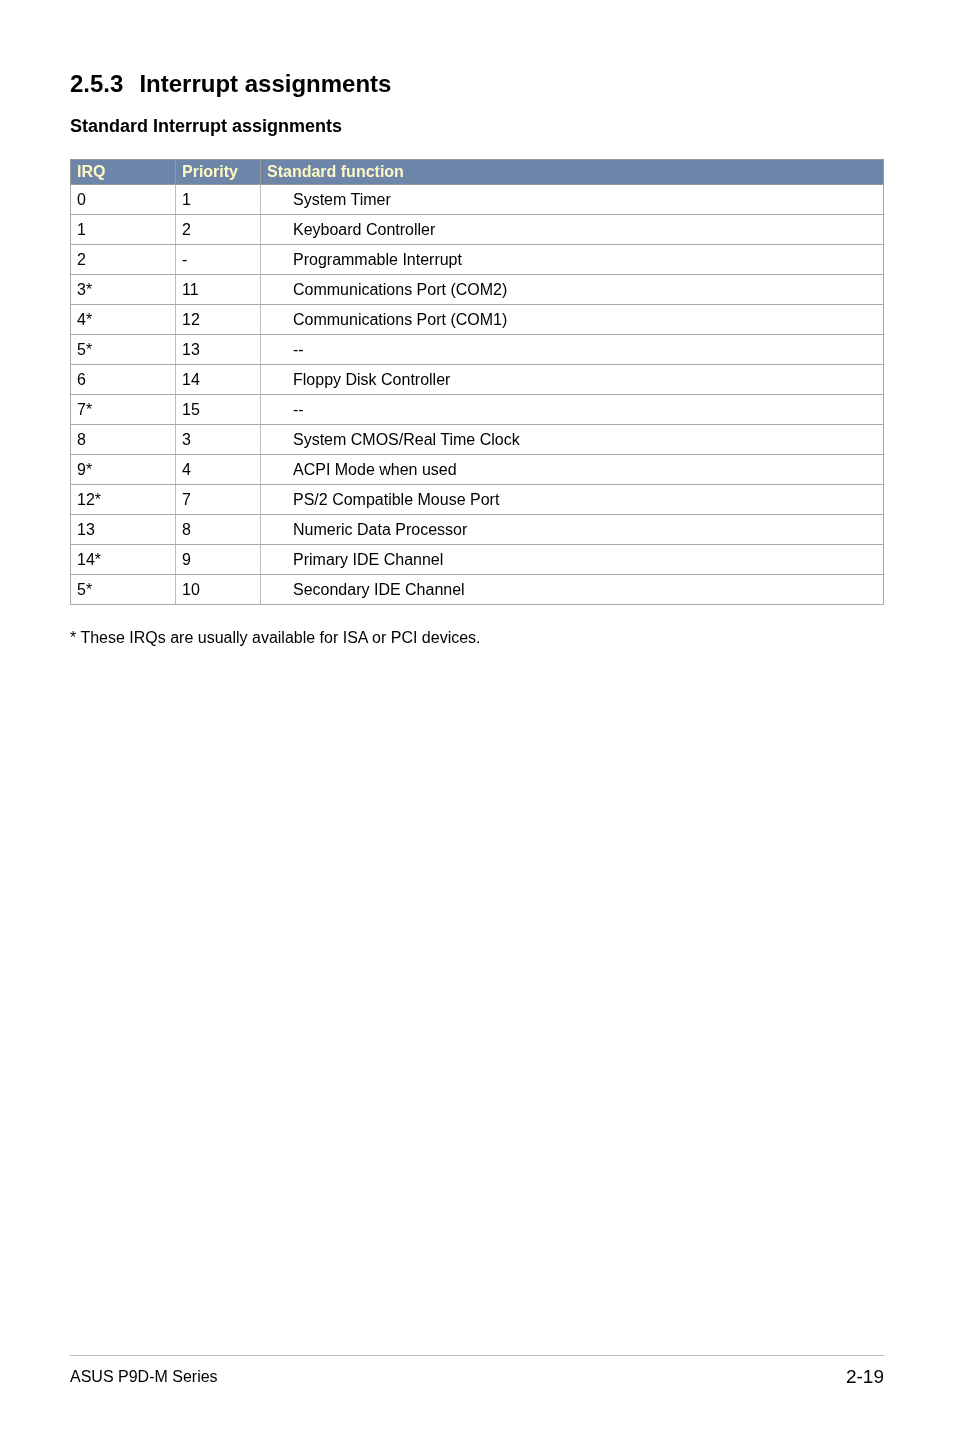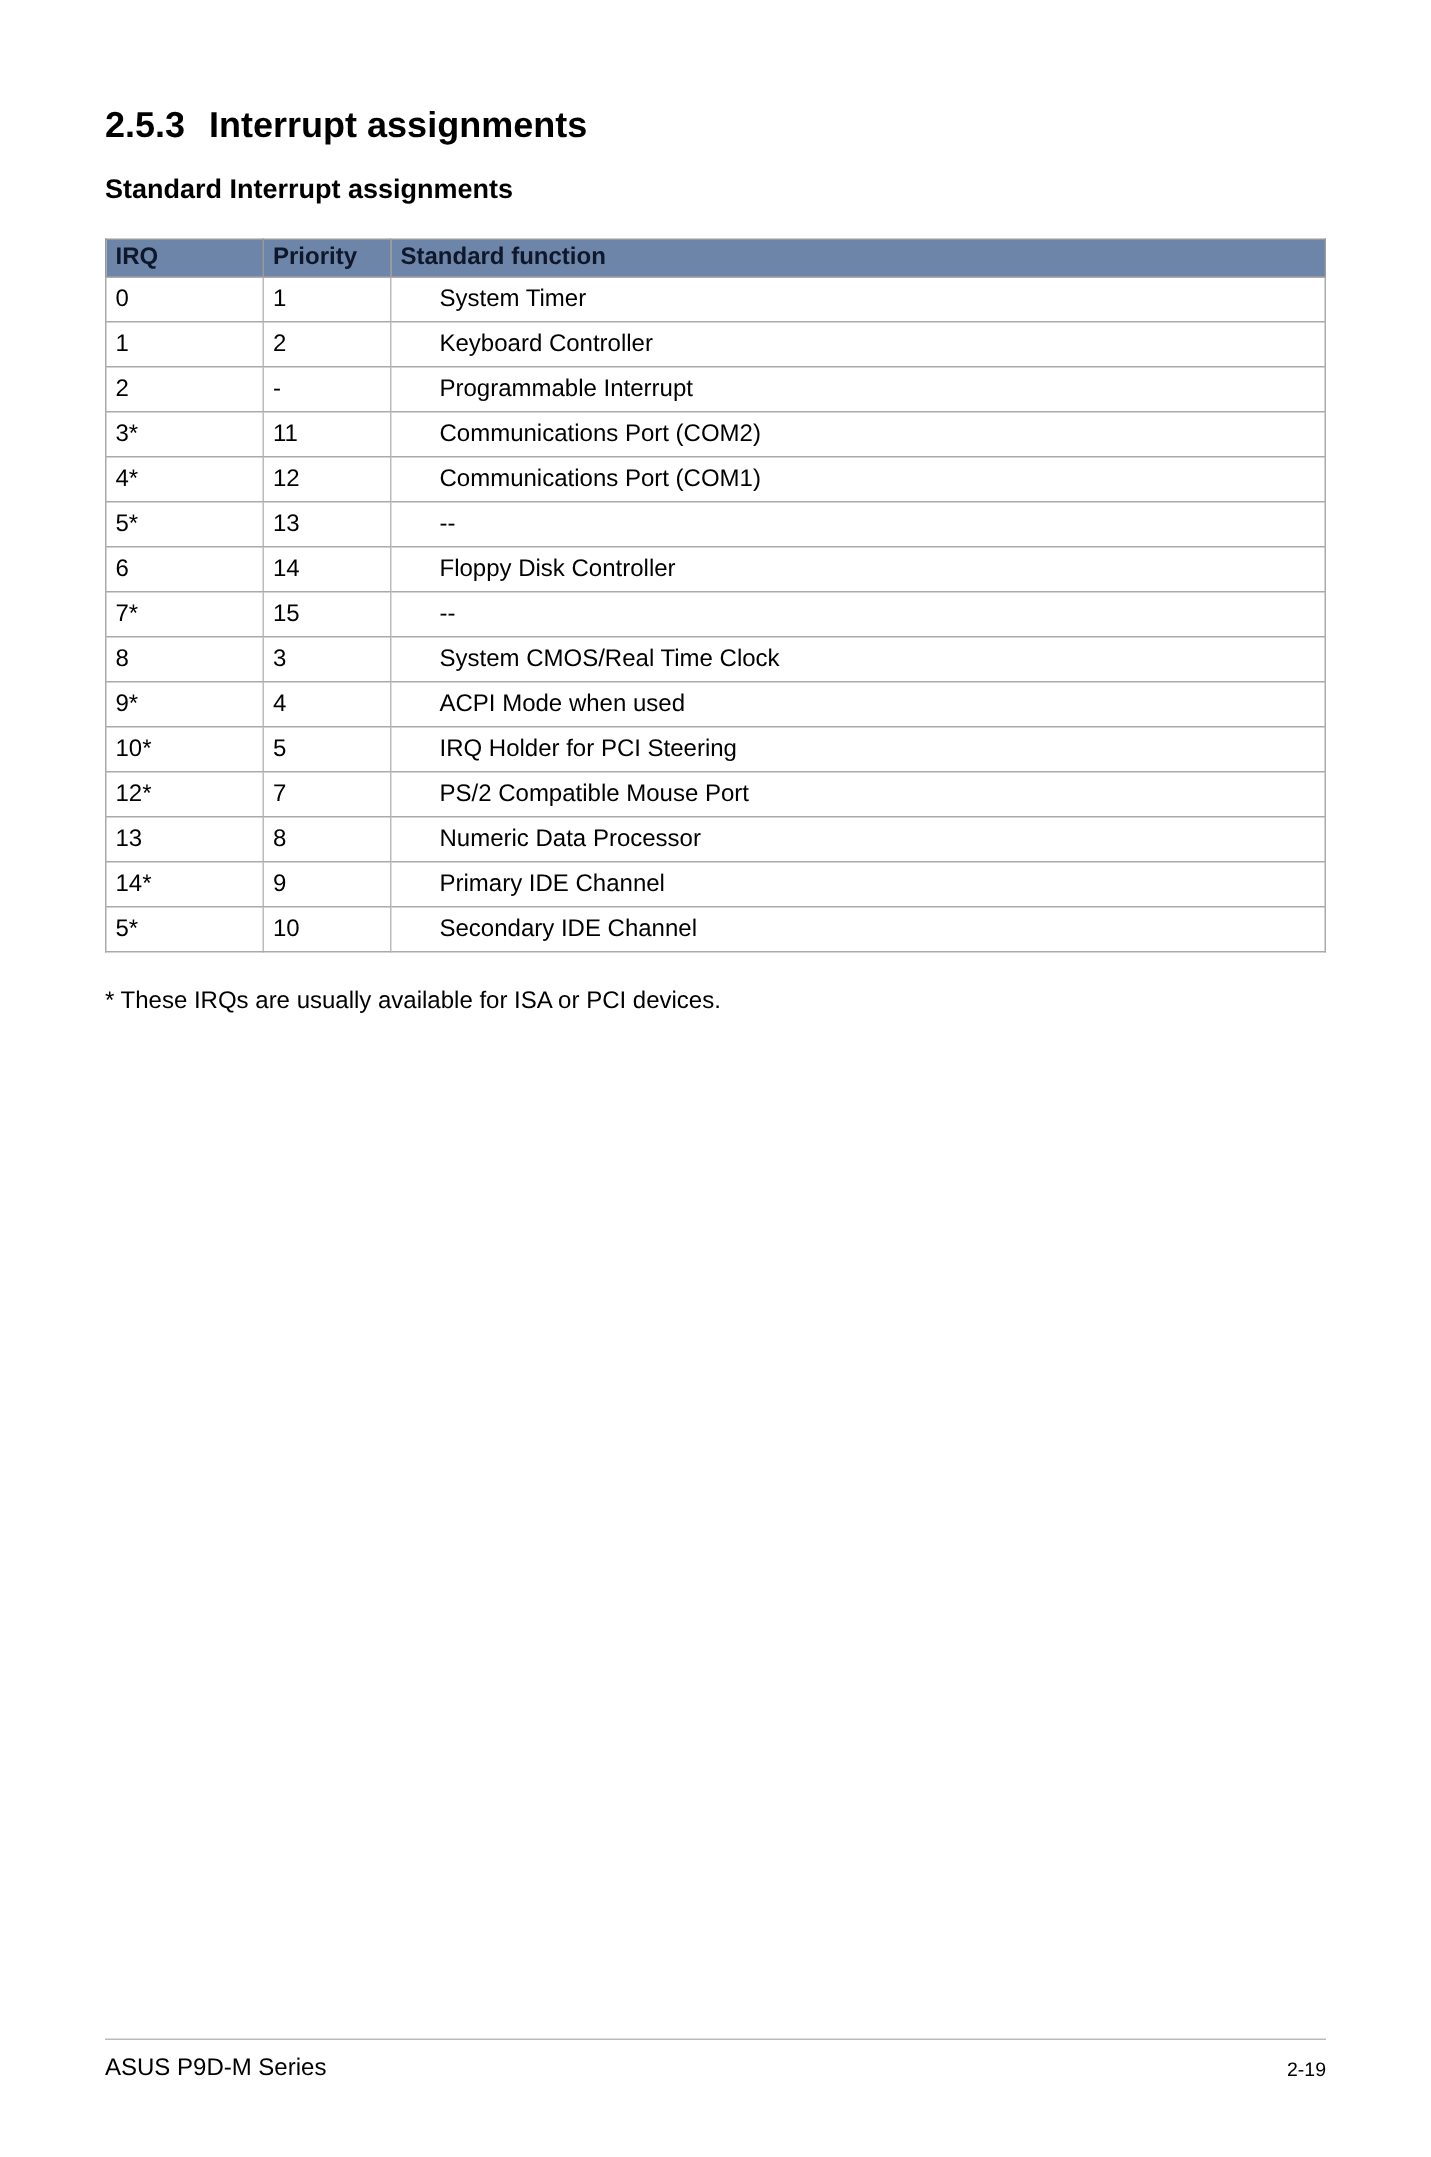--- a/index.html
+++ b/index.html
@@ -29,21 +29,21 @@
       font-weight: bold;
       margin-bottom: 22px;
     }
     table {
       width: 100%;
       border-collapse: collapse;
       font-size: 16px;
     }
     thead th {
       background-color: #6d85a8;
-      color: #0f172a;
+      color: #fef9c3;
       font-weight: bold;
       text-align: left;
       padding: 3px 6px;
       border: 1px solid #999;
     }
     thead th:first-child {
       width: 105px;
     }
     thead th:nth-child(2) {
       width: 85px;
@@ -73,21 +73,21 @@
       left: 70px;
       right: 70px;
       border-top: 1px solid #bbb;
       padding-top: 10px;
       display: flex;
       justify-content: space-between;
       font-size: 16px;
       align-items: center;
     }
     .page-num {
-      font-size: 13px;
+      font-size: 19px;
     }
   </style>
 </head>
 <body>
 
 <h2 class="section-heading">
   <span class="section-number">2.5.3</span><span>Interrupt assignments</span>
 </h2>
 
 <h3 class="sub-heading">Standard Interrupt assignments</h3>
@@ -145,25 +145,20 @@
         <td>8</td>
         <td>3</td>
         <td>System CMOS/Real Time Clock</td>
       </tr>
     <tr>
         <td>9*</td>
         <td>4</td>
         <td>ACPI Mode when used</td>
       </tr>
     <tr>
-        <td>10*</td>
-        <td>5</td>
-        <td>IRQ Holder for PCI Steering</td>
-      </tr>
-    <tr>
         <td>12*</td>
         <td>7</td>
         <td>PS/2 Compatible Mouse Port</td>
       </tr>
     <tr>
         <td>13</td>
         <td>8</td>
         <td>Numeric Data Processor</td>
       </tr>
     <tr>

